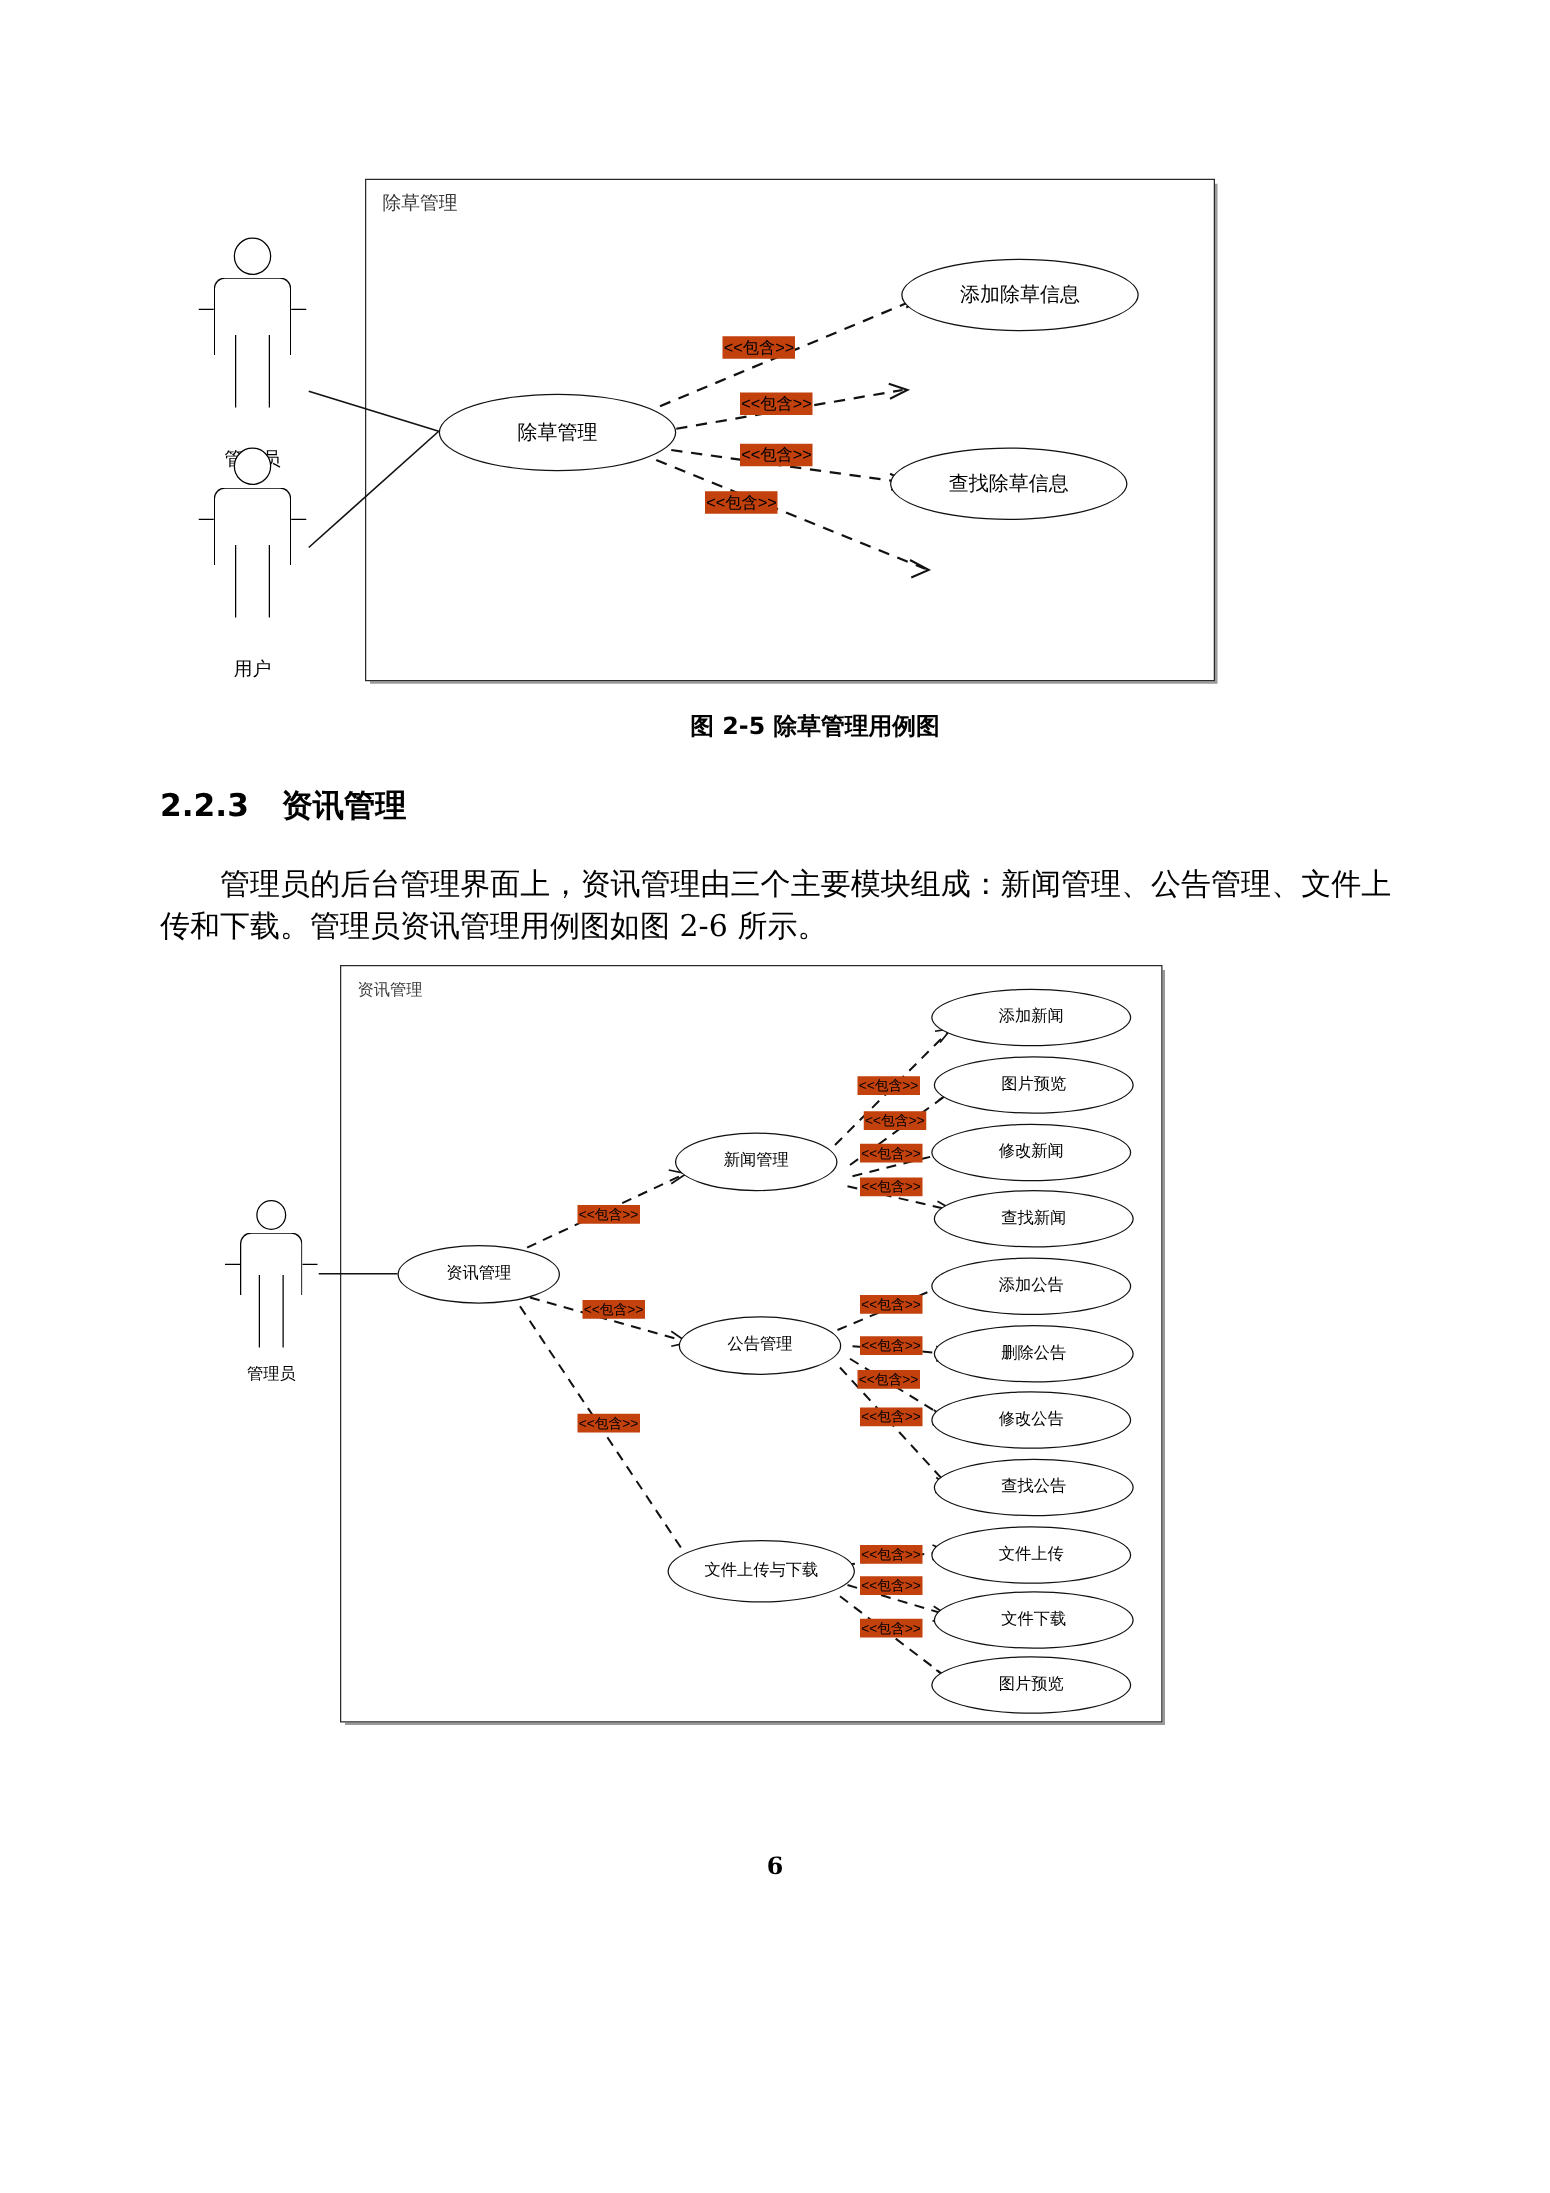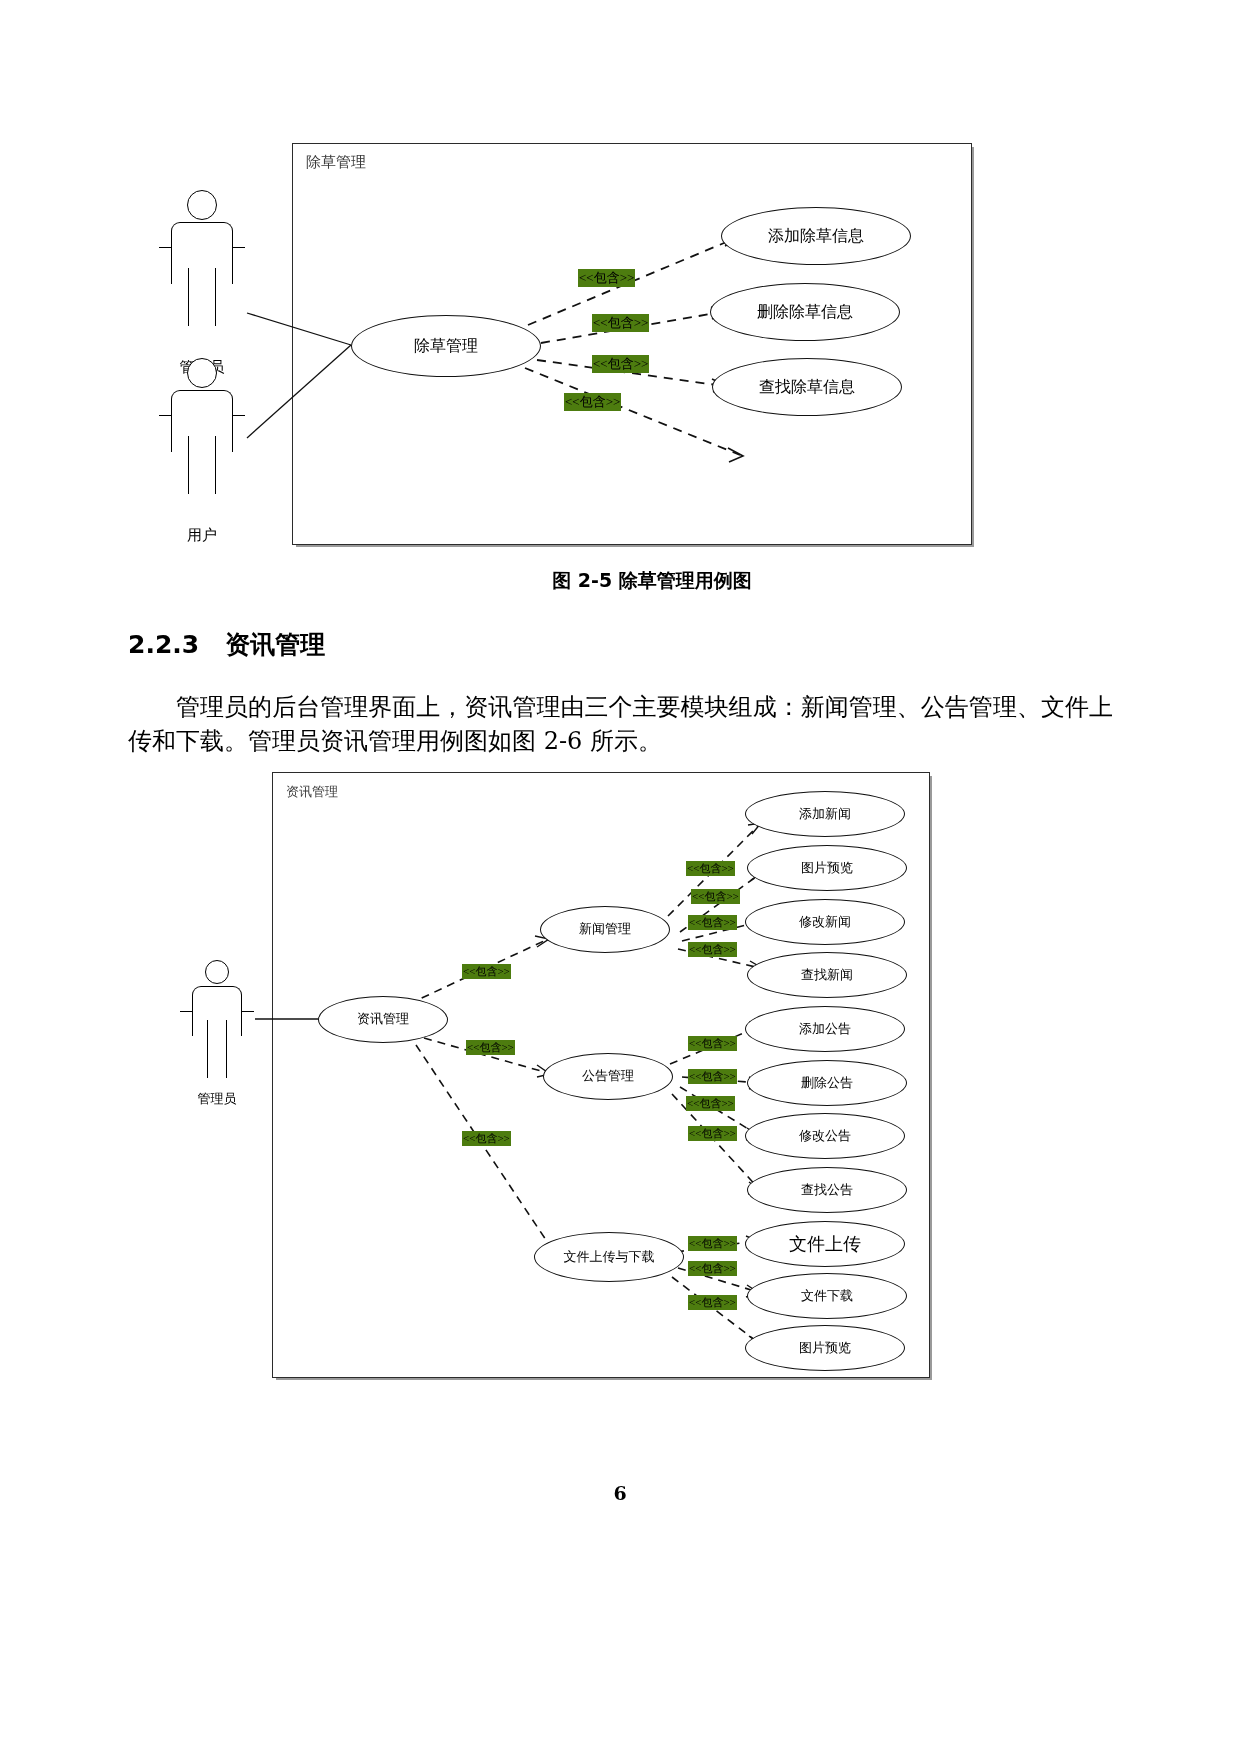--- a/index.html
+++ b/index.html
@@ -35,22 +35,22 @@
   .actor .alabel{text-align:center;font-size:15px;margin-top:30px;white-space:nowrap;
                  font-family:"DejaVu Sans","Liberation Sans",sans-serif;}
 
   
   .uc{position:absolute;border:1.4px solid #111;border-radius:50%;background:#fff;
       display:flex;align-items:center;justify-content:center;
       font-family:"DejaVu Sans","Liberation Sans",sans-serif;
       text-align:left;line-height:1.1;box-sizing:border-box;}
 
   
-  .stereo{position:absolute;font-size:13px;white-space:nowrap;background:#4d7c0f;
-          font-family:Liberation Serif, serif;padding:0 1px;z-index:5;}
+  .stereo{position:absolute;font-size:13px;white-space:nowrap;background:#c2410c;
+          font-family:Liberation Sans, sans-serif;padding:0 1px;z-index:5;}
   .stereo.sm{font-size:11px;}
 
   svg.wires{position:absolute;left:0;top:0;overflow:visible;pointer-events:none;}
 
   
   .fig-caption{position:absolute;width:100%;text-align:center;font-weight:bold;
                font-size:19px;font-family:"DejaVu Sans","Liberation Sans",sans-serif;margin-left:32px;}
   .heading{position:absolute;font-weight:bold;font-size:25px;
            font-family:"DejaVu Sans","Liberation Sans",sans-serif;white-space:nowrap;}
   .heading .num{display:inline-block;margin-right:26px;}
@@ -98,21 +98,20 @@
   <div class="actor" style="left:166px;top:358px;">
     <div class="head"></div>
     <div class="body"></div>
     <div class="legs"></div>
     <div class="alabel">用户</div>
   </div>
 
   <div class="uc" style="left:351px;top:315px;width:190px;height:62px;font-size:16px;">除草管理</div>
 
   <div class="uc" style="left:721px;top:207px;width:190px;height:58px;font-size:16px;">添加除草信息</div>
-  <div class="uc" style="left:710px;top:283px;width:190px;height:58px;font-size:16px;">删除除草信息</div>
   <div class="uc" style="left:712px;top:358px;width:190px;height:58px;font-size:16px;">查找除草信息</div>
 
   <div class="stereo" style="left:578px;top:269px;">&lt;&lt;包含&gt;&gt;</div>
   <div class="stereo" style="left:592px;top:314px;">&lt;&lt;包含&gt;&gt;</div>
   <div class="stereo" style="left:592px;top:355px;">&lt;&lt;包含&gt;&gt;</div>
   <div class="stereo" style="left:564px;top:393px;">&lt;&lt;包含&gt;&gt;</div>
 
   <div class="fig-caption" style="top:568px;">图 2-5  除草管理用例图</div>
 
   <div class="heading" style="left:128px;top:628px;">
@@ -195,21 +194,21 @@
   <div class="uc" style="left:745px;top:791px;width:160px;height:46px;font-size:13px;">添加新闻</div>
   <div class="uc" style="left:747px;top:845px;width:160px;height:46px;font-size:13px;">图片预览</div>
   <div class="uc" style="left:745px;top:899px;width:160px;height:46px;font-size:13px;">修改新闻</div>
   <div class="uc" style="left:747px;top:952px;width:160px;height:46px;font-size:13px;">查找新闻</div>
 
   <div class="uc" style="left:745px;top:1006px;width:160px;height:46px;font-size:13px;">添加公告</div>
   <div class="uc" style="left:747px;top:1060px;width:160px;height:46px;font-size:13px;">删除公告</div>
   <div class="uc" style="left:745px;top:1113px;width:160px;height:46px;font-size:13px;">修改公告</div>
   <div class="uc" style="left:747px;top:1167px;width:160px;height:46px;font-size:13px;">查找公告</div>
 
-  <div class="uc" style="left:745px;top:1221px;width:160px;height:46px;font-size:18px;">文件上传</div>
+  <div class="uc" style="left:745px;top:1221px;width:160px;height:46px;font-size:13px;">文件上传</div>
   <div class="uc" style="left:747px;top:1273px;width:160px;height:46px;font-size:13px;">文件下载</div>
   <div class="uc" style="left:745px;top:1325px;width:160px;height:46px;font-size:13px;">图片预览</div>
 
   <div class="stereo sm" style="left:462px;top:964px;">&lt;&lt;包含&gt;&gt;</div>
   <div class="stereo sm" style="left:466px;top:1040px;">&lt;&lt;包含&gt;&gt;</div>
   <div class="stereo sm" style="left:462px;top:1131px;">&lt;&lt;包含&gt;&gt;</div>
 
   <div class="stereo sm" style="left:686px;top:861px;">&lt;&lt;包含&gt;&gt;</div>
   <div class="stereo sm" style="left:691px;top:889px;">&lt;&lt;包含&gt;&gt;</div>
   <div class="stereo sm" style="left:688px;top:915px;">&lt;&lt;包含&gt;&gt;</div>

